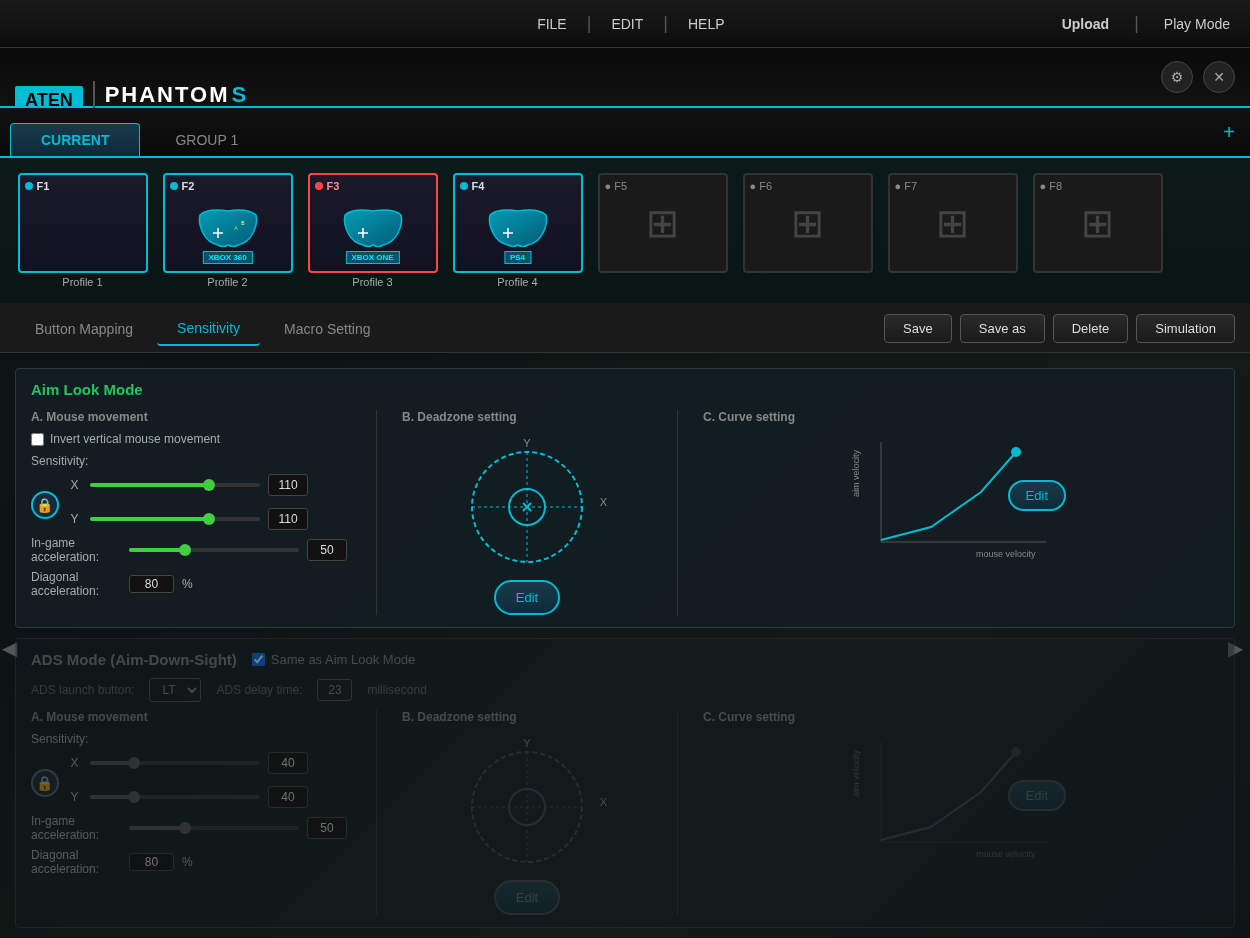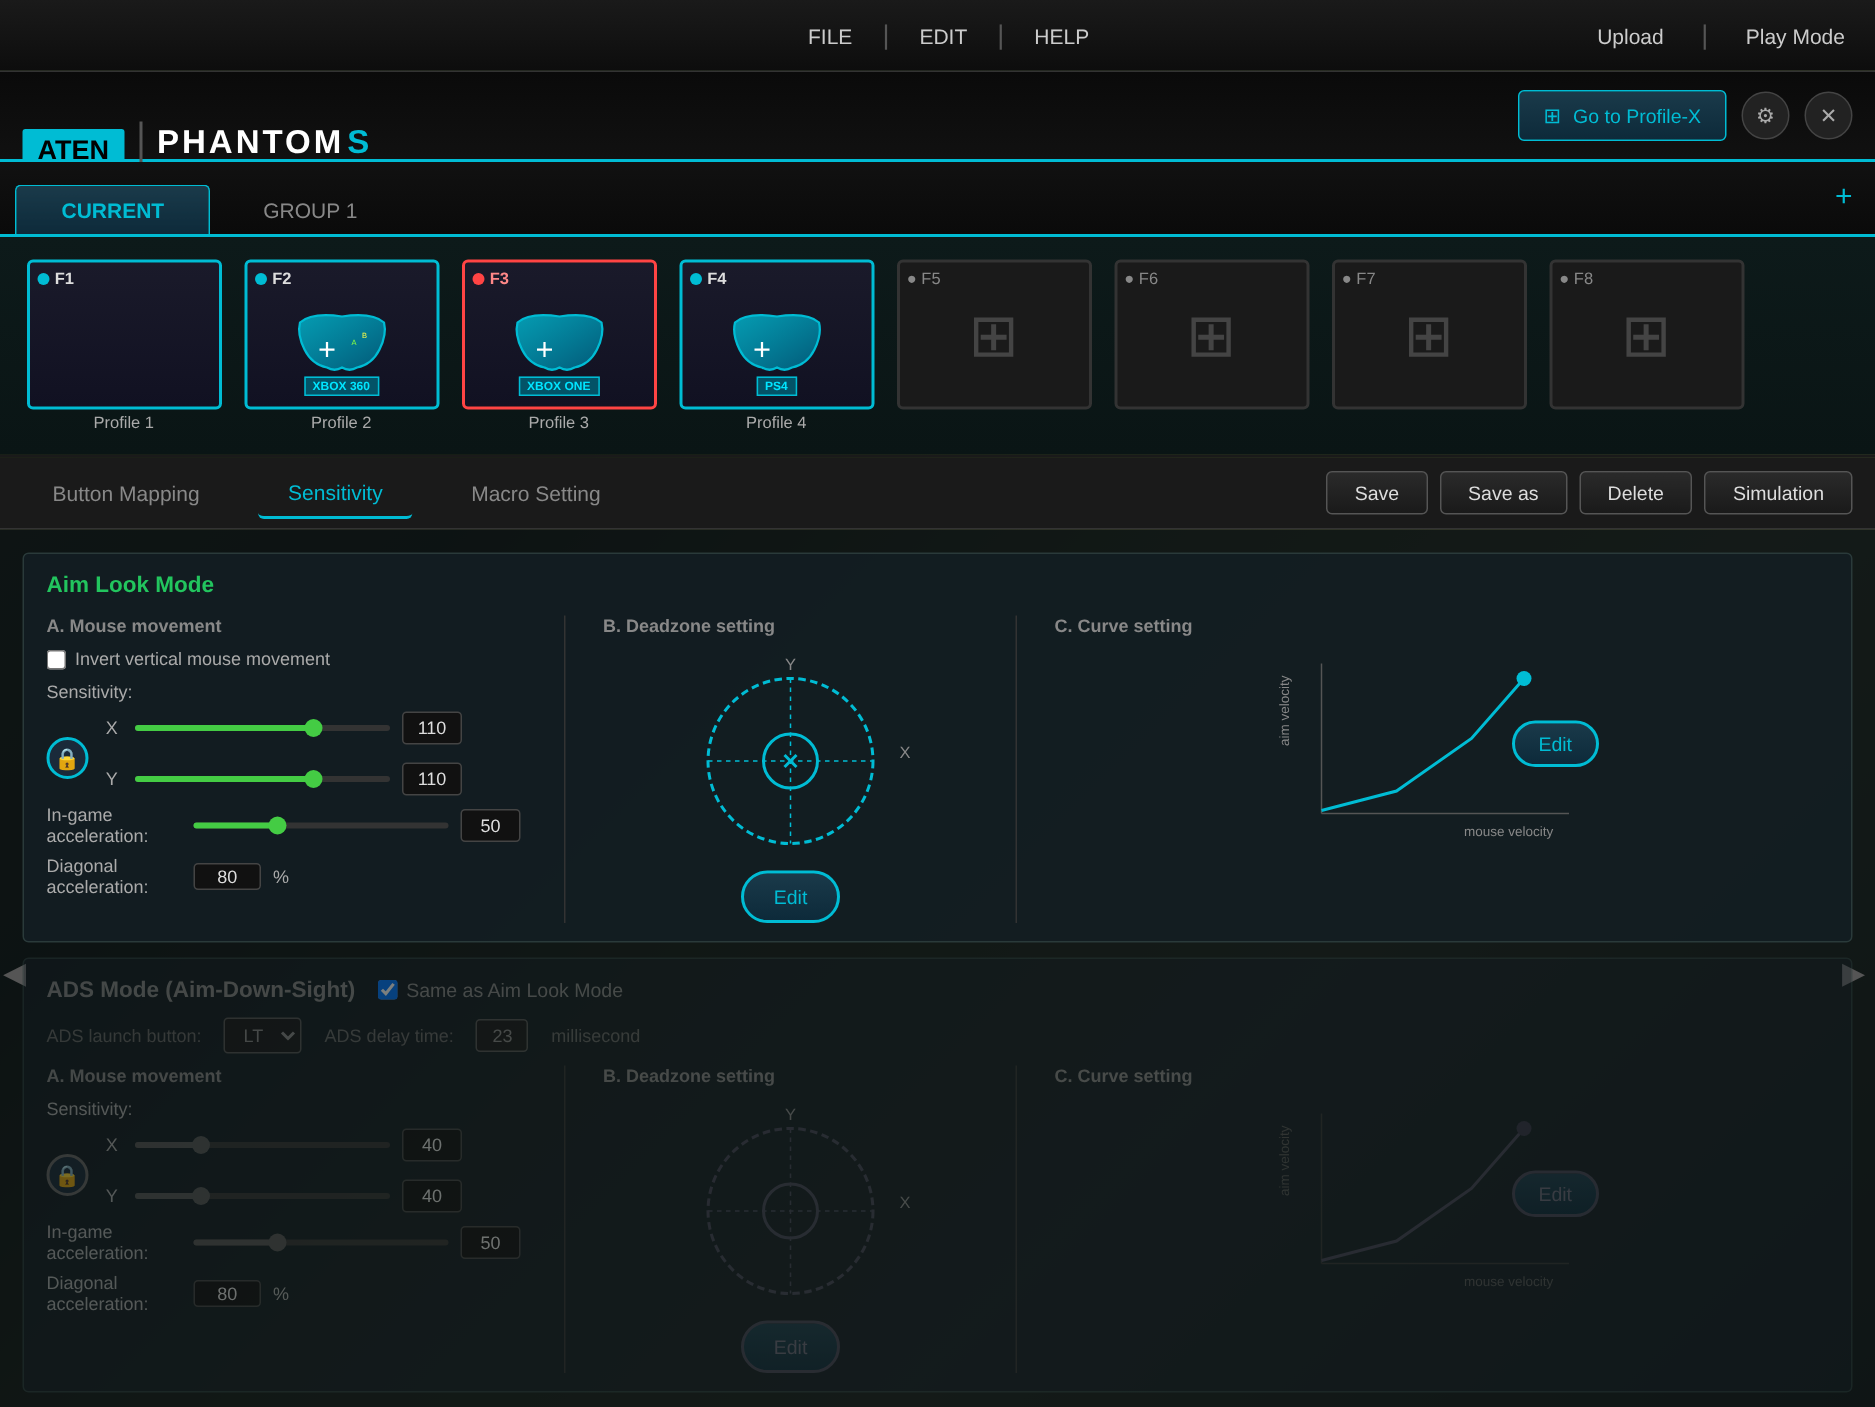--- a/index.html
+++ b/index.html
@@ -58,20 +58,21 @@
     .menu-right {
       display: flex;
       align-items: center;
       gap: 15px;
     }
     .upload-btn {
       color: #ccc;
       font-size: 14px;
       cursor: pointer;
       padding: 0 10px;
+      font-weight: bold;
     }
     .play-mode-btn {
       color: #ccc;
       font-size: 14px;
       cursor: pointer;
       padding: 0 10px;
     }
     
     .app-header {
       background: linear-gradient(180deg, #0a0a0a 0%, #111 100%);
@@ -262,21 +263,21 @@
       font-size: 40px;
     }
     
     .action-tabs {
       background: #1a1a1a;
       height: 48px;
       display: flex;
       align-items: center;
       padding: 0 15px;
       border-bottom: 1px solid #333;
-      gap: 19px;
+      gap: 4px;
     }
     .action-tab {
       padding: 8px 20px;
       color: #888;
       font-size: 14px;
       cursor: pointer;
       border-radius: 4px;
     }
     .action-tab.active {
       color: #00bcd4;
@@ -625,21 +626,20 @@
       <div class="logo-divider"></div>
       <div class="phantom-title">
         <div style="display:flex;align-items:baseline;">
           <span style="color:#fff;font-size:22px;font-weight:bold;letter-spacing:2px;">PHANTOM</span>
           <span style="color:#00bcd4;font-size:22px;font-weight:bold;margin-left:2px;">S</span>
         </div>
         <span style="color:#888;font-size:11px;">Gamepad to Keyboard Emulator</span>
       </div>
     </div>
     <div class="header-right">
-      <button class="go-profile-btn">Go to Profile-X</button>
       <div class="header-icon-btn">⚙</div>
       <div class="header-icon-btn">✕</div>
     </div>
   </div>
 
   <div class="tab-bar">
     <div class="tab-current">CURRENT</div>
     <div class="tab-group">GROUP 1</div>
     <div class="tab-add">+</div>
   </div>

